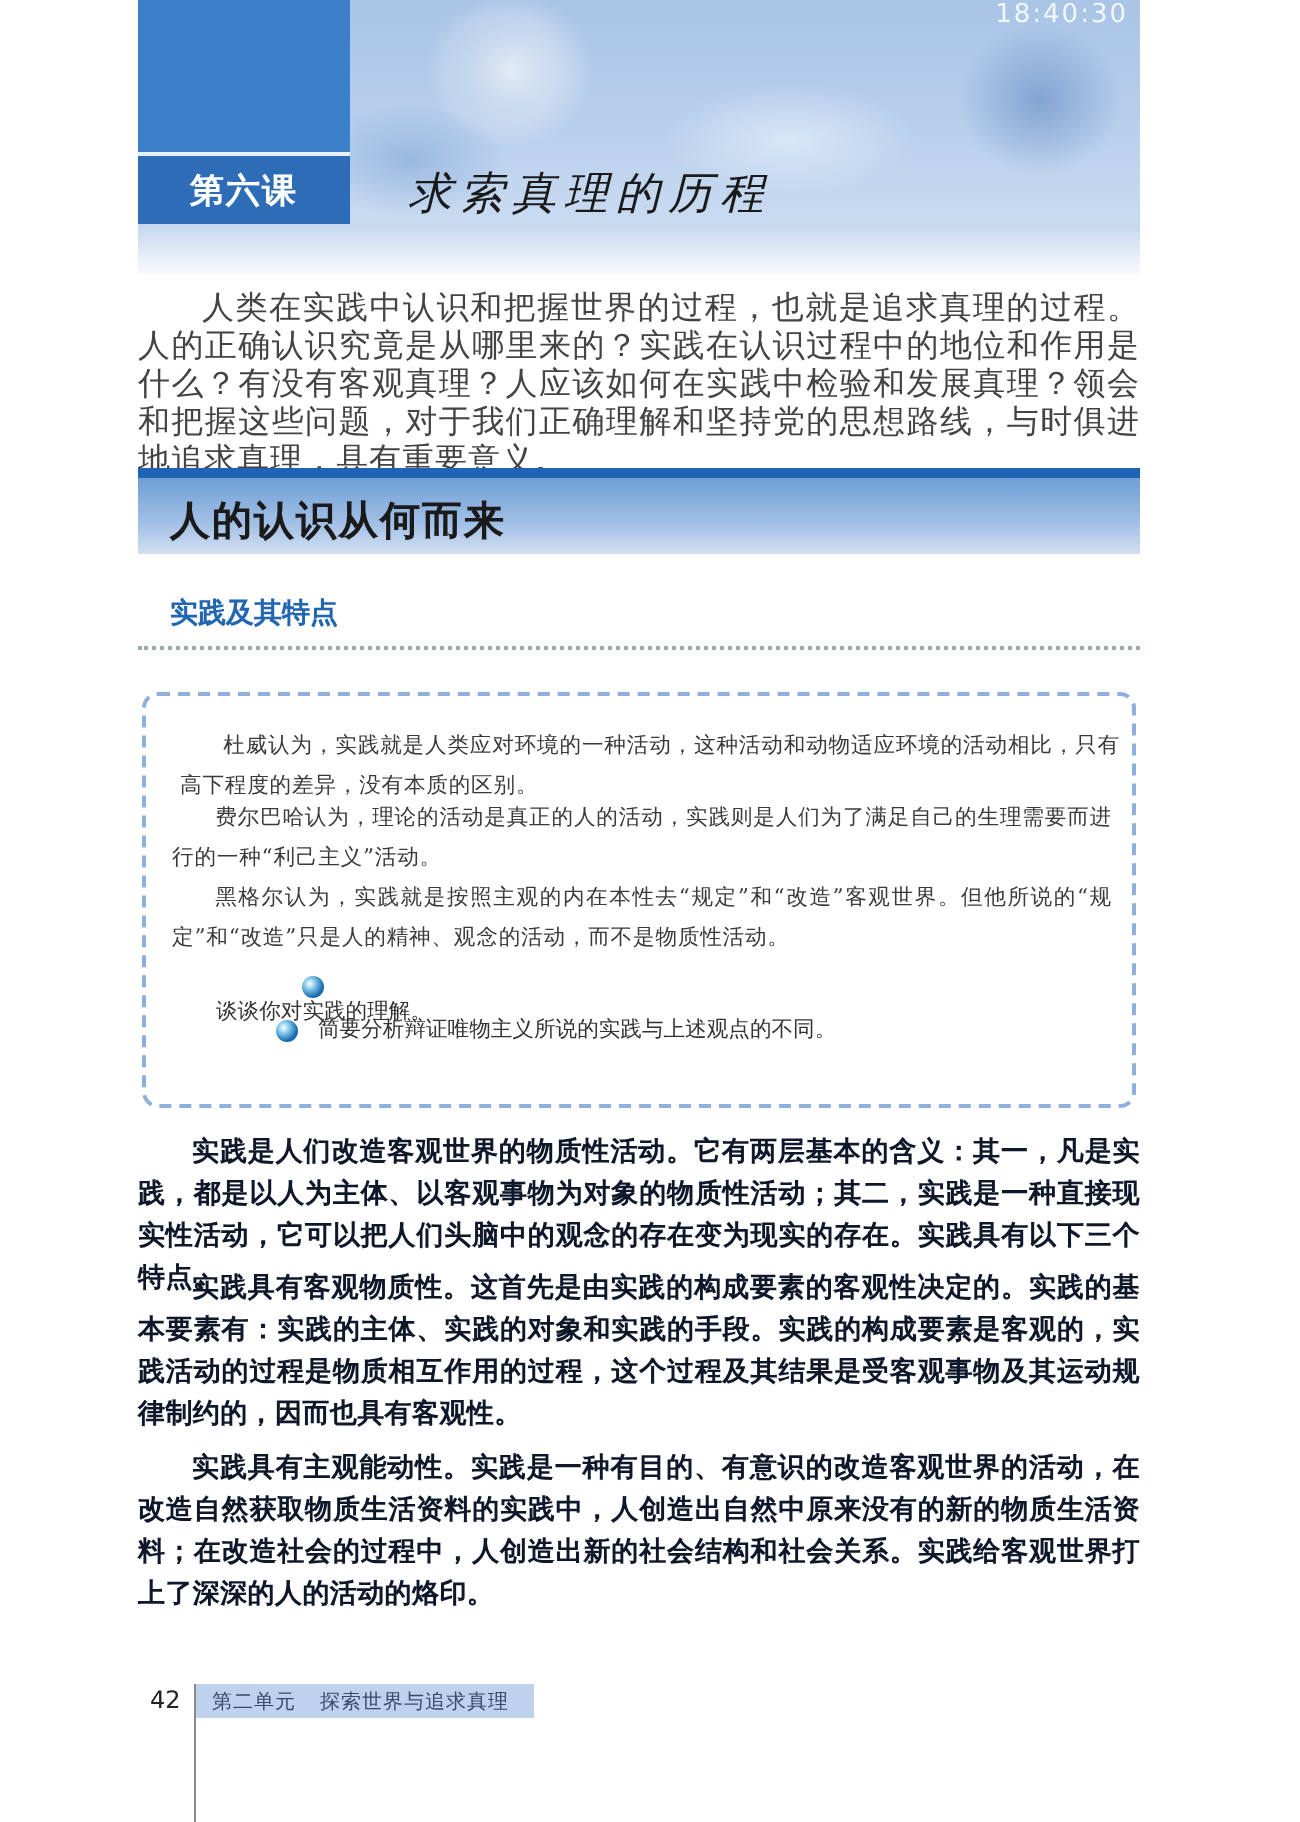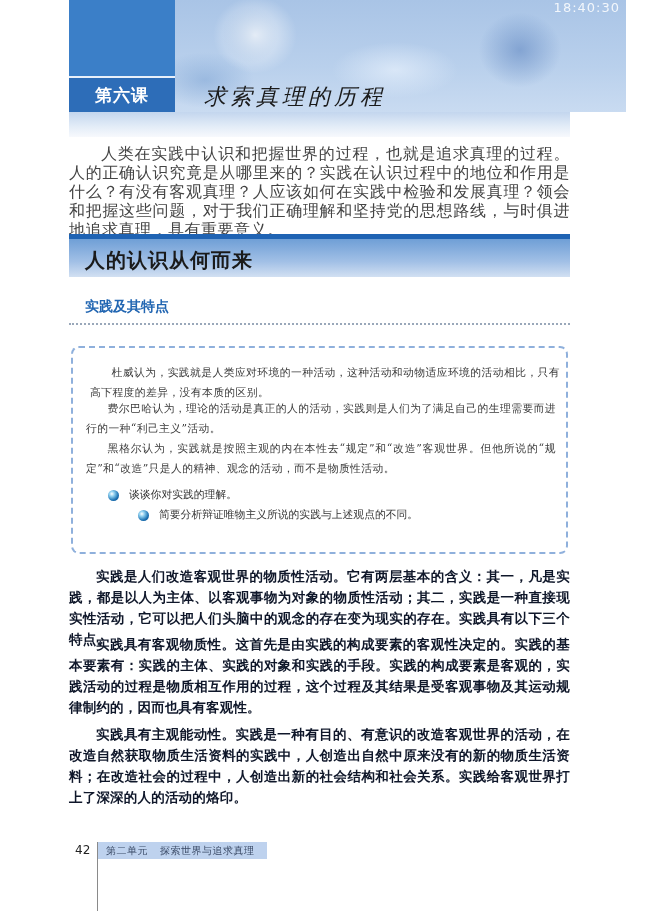--- a/index.html
+++ b/index.html
@@ -18,21 +18,21 @@
     .lesson-block-line {
       position: absolute; left: 0; top: 76px; width: 106px; height: 2px; background: #e8f0fa;
     }
     .lesson-block {
       position: absolute; left: 0; top: 78px; width: 106px; height: 34px;
       background: #2d6db8; color: #ffffff;
       display: flex; align-items: center; justify-content: center;
       font-size: 17px; font-weight: bold; letter-spacing: 1px;
     }
     .photo {
-      position: absolute; left: 106px; top: 0; width: 451px; height: 112px;
+      position: absolute; left: 106px; top: 0; width: 395px; height: 112px;
       background:
         radial-gradient(ellipse 60px 55px at 80px 35px, rgba(255,255,255,0.75), rgba(255,255,255,0) 70%),
         radial-gradient(ellipse 40px 40px at 75px 35px, rgba(120,160,210,0.6), rgba(120,160,210,0) 70%),
         radial-gradient(ellipse 55px 50px at 345px 50px, rgba(90,130,190,0.55), rgba(90,130,190,0) 75%),
         radial-gradient(ellipse 90px 40px at 220px 70px, rgba(230,240,252,0.7), rgba(230,240,252,0) 70%),
         radial-gradient(ellipse 70px 40px at 30px 80px, rgba(120,160,210,0.5), rgba(120,160,210,0) 70%),
         linear-gradient(180deg, #a9c4e6 0%, #b9d0ec 60%, #c9dbf1 100%);
     }
     .photo-timestamp {
       position: absolute; right: 6px; top: 0; color: rgba(255,255,255,0.85);
@@ -84,21 +84,21 @@
     .q2 { top: 399px; }
     .q3 { top: 439px; }
     .question {
       position: absolute; left: 108px; font-size: 10.8px; color: #333; display: flex; align-items: center;
     }
     .question .bullet {
       width: 11px; height: 11px; border-radius: 50%; margin-right: 10px;
       background: radial-gradient(circle at 35% 35%, #ffffff 0%, #8fd0f0 25%, #1a6fb0 65%, #0c4b86 100%);
       display: inline-block;
     }
-    .qq1 { top: 488px; }
+    .qq1 { top: 488px; flex-direction: column; }
     .qq2 { top: 508px; padding-left: 30px; }
     
     .body-para {
       position: absolute; left: 69px; width: 501px; font-size: 13.5px; line-height: 21px;
       color: #0f172a; text-indent: 2em; text-align: justify; letter-spacing: 0.2px; font-weight: bold;
     }
     .b1 { top: 566px; }
     .b2 { top: 634px; }
     .b3 { top: 724px; }
     

